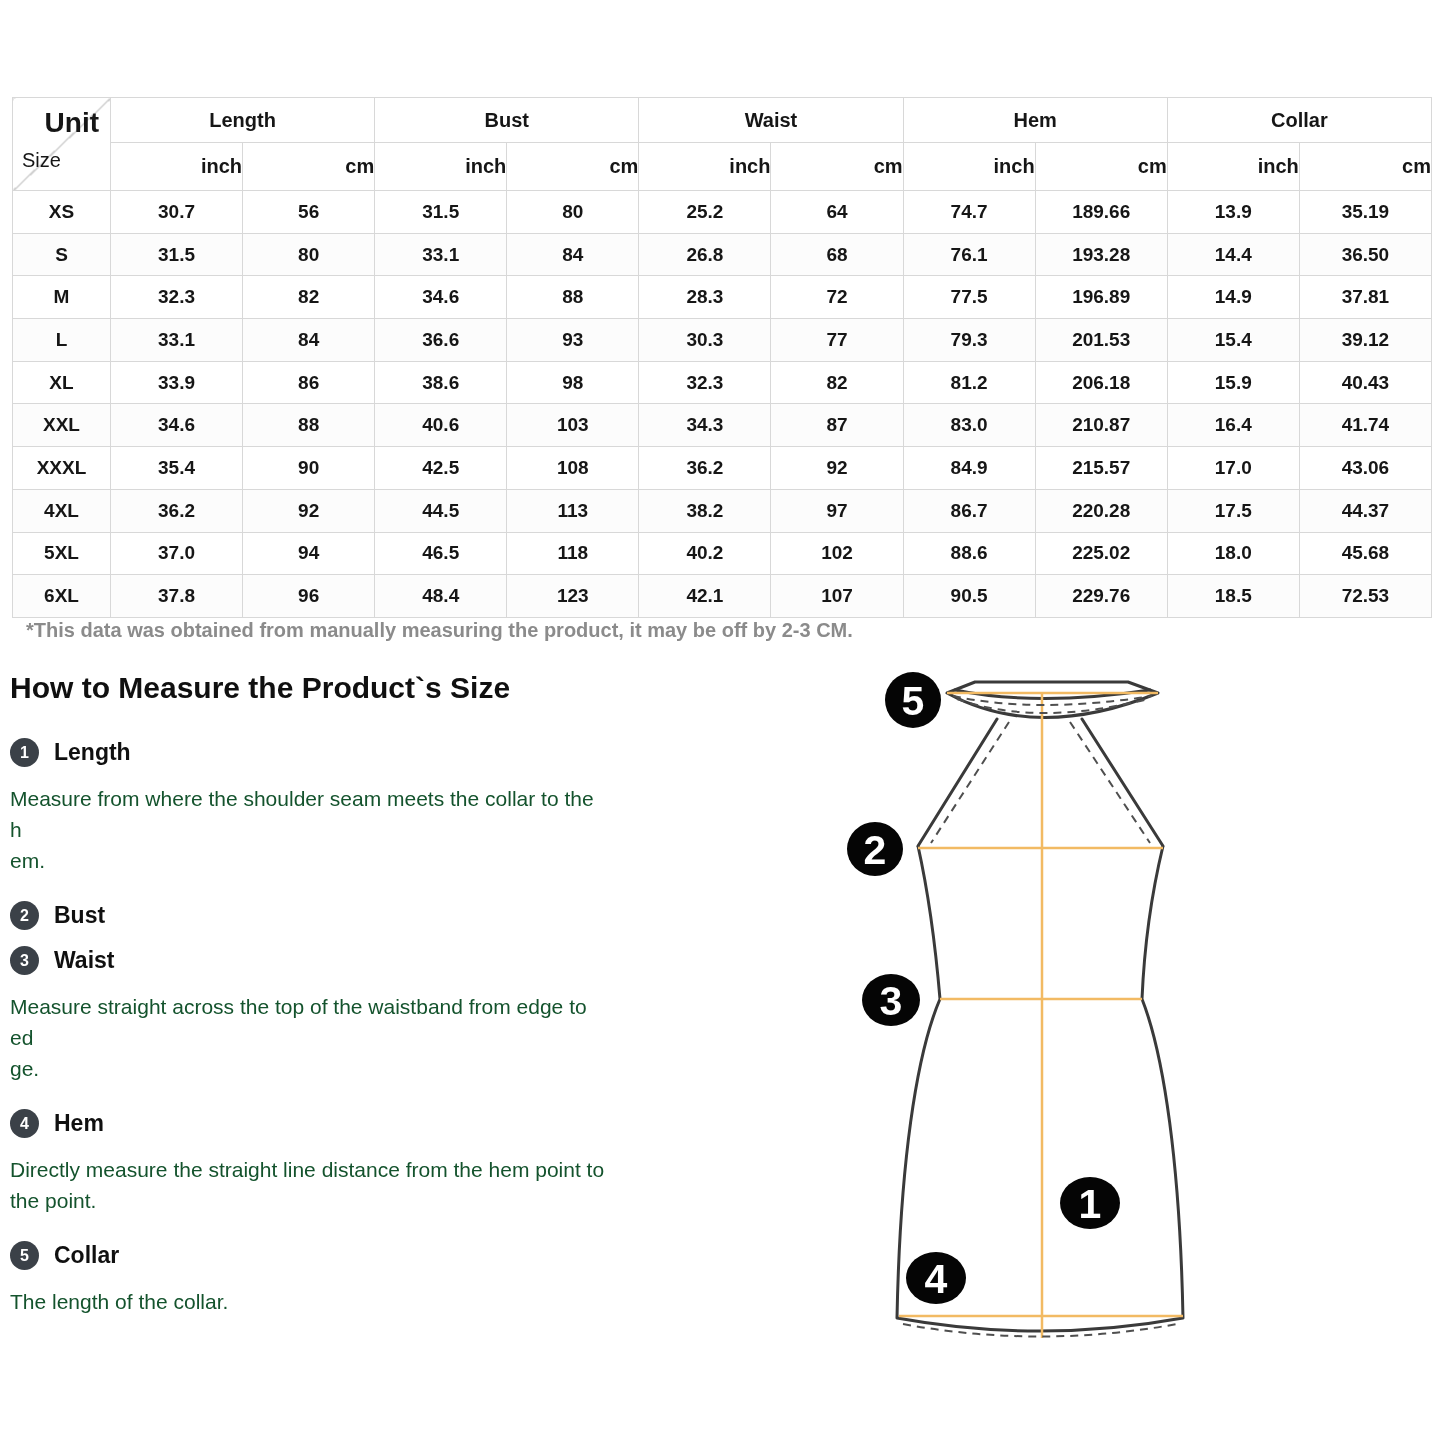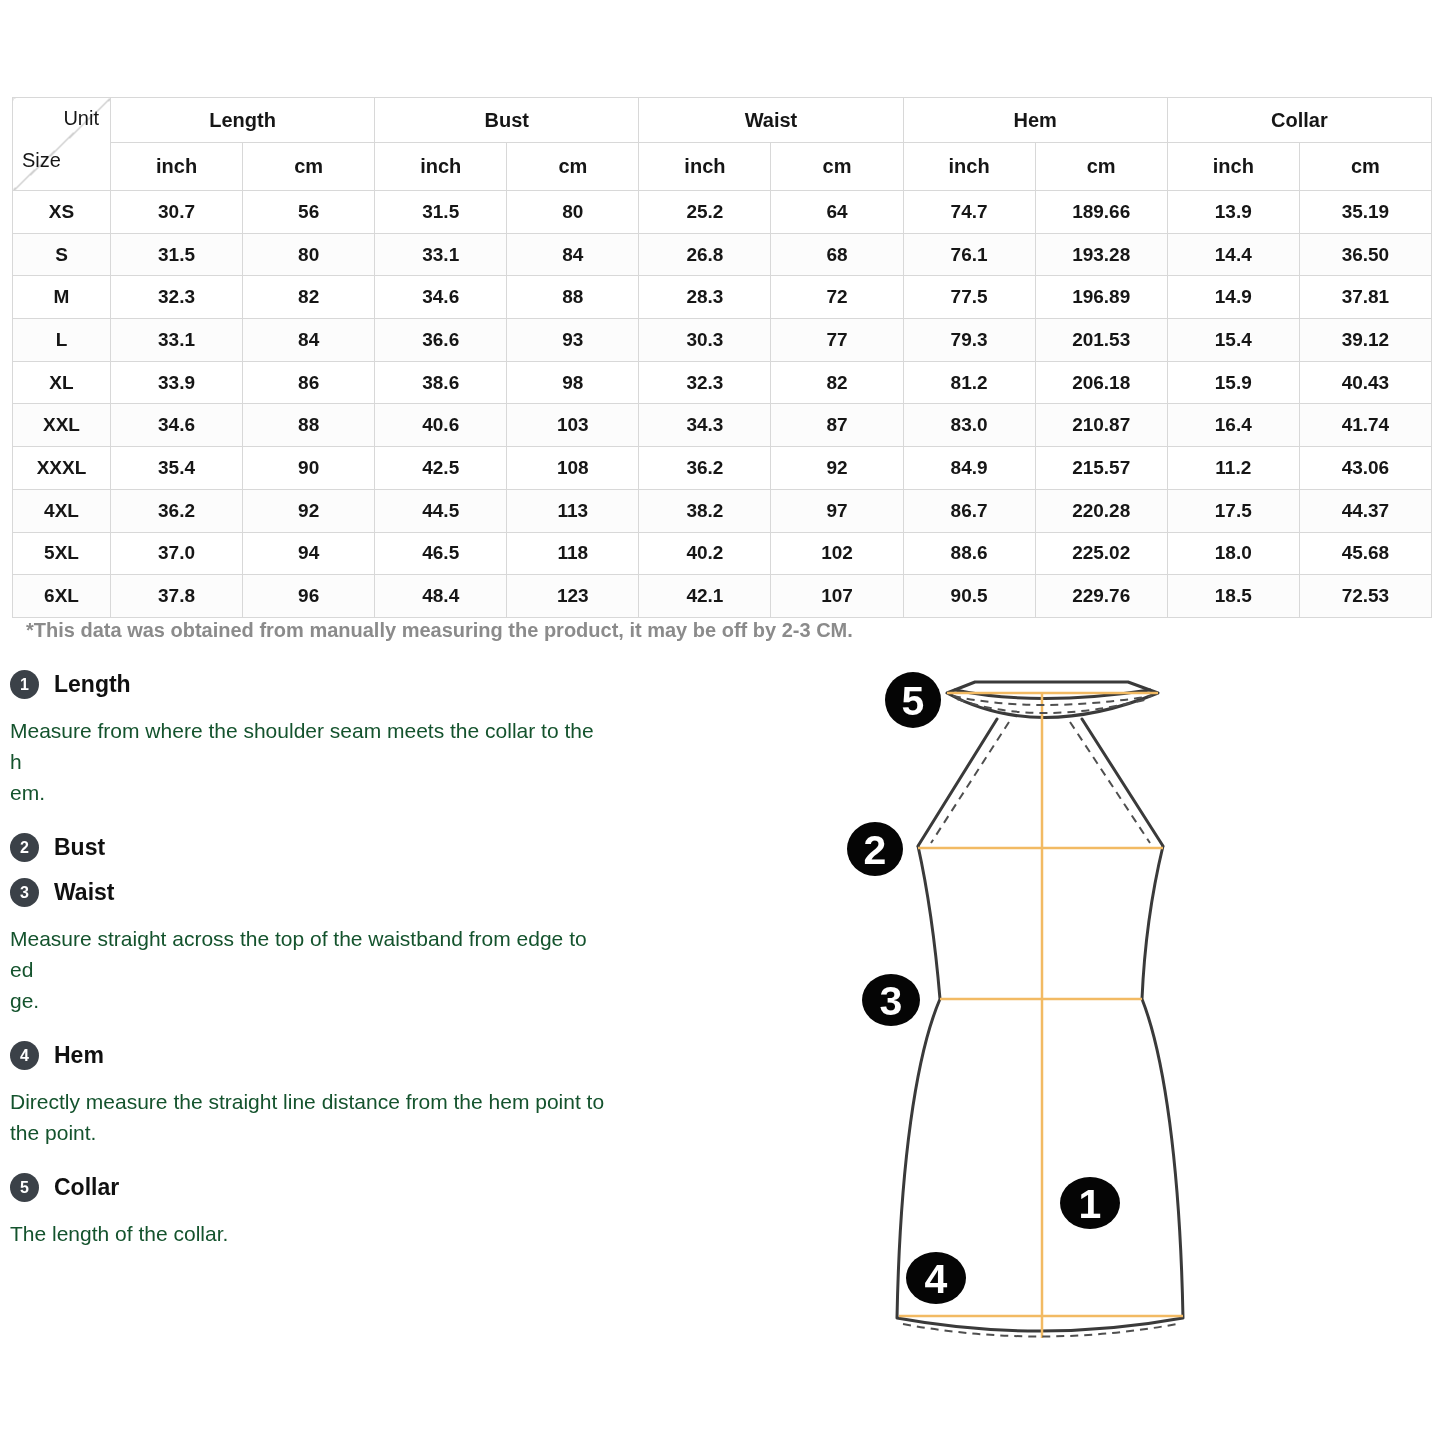--- a/index.html
+++ b/index.html
@@ -11,32 +11,32 @@
   
   .size-table{
     position:absolute;left:12px;top:97px;width:1420px;
     border-collapse:collapse;table-layout:fixed;background:#fff;
   }
   .size-table th,.size-table td{
     border:1px solid #d8d8d8;text-align:center;vertical-align:middle;
     color:#161616;font-weight:700;padding:0;overflow:hidden;
   }
   .size-table thead tr.group-row th{height:44px;font-size:20px;}
-  .size-table thead tr.unit-row th{height:47px;font-size:20px;}
+  .size-table thead tr.unit-row th{height:47px;font-size:20px;text-align:right;}
   .size-table tbody tr{height:42.7px;}
   .size-table tbody td{font-size:19px;}
   .size-table tbody tr:nth-child(even){background:#fcfcfc;}
 
   .corner-cell{
     position:relative;
     background:linear-gradient(to bottom right,
       transparent calc(50% - 0.8px), #cfcfcf calc(50% - 0.8px),
       #cfcfcf calc(50% + 0.8px), transparent calc(50% + 0.8px));
   }
-  .corner-top{position:absolute;top:9px;right:11px;font-size:20px;font-weight:400;}
+  .corner-top{position:absolute;top:9px;right:11px;font-size:28px;font-weight:700;}
   .corner-bottom{position:absolute;bottom:18px;left:9px;font-size:20px;font-weight:400;}
 
   .table-footnote{
     position:absolute;left:26px;top:617px;width:1100px;
     font-size:20px;line-height:26px;color:#8b8b8b;font-weight:700;
   }
 
   
   .guide{position:absolute;left:10px;top:670px;width:600px;}
   .guide-title{
@@ -182,21 +182,21 @@
       <tr>
         <td>XXXL</td>
         <td>35.4</td>
         <td>90</td>
         <td>42.5</td>
         <td>108</td>
         <td>36.2</td>
         <td>92</td>
         <td>84.9</td>
         <td>215.57</td>
-        <td>11.2</td>
+        <td>17.0</td>
         <td>43.06</td>
       </tr>
       <tr>
         <td>4XL</td>
         <td>36.2</td>
         <td>92</td>
         <td>44.5</td>
         <td>113</td>
         <td>38.2</td>
         <td>97</td>
@@ -230,20 +230,21 @@
         <td>229.76</td>
         <td>18.5</td>
         <td>72.53</td>
       </tr>
     </tbody>
 </table>
 
 <div class="table-footnote">*This data was obtained from manually measuring the product, it may be off by 2-3 CM.</div>
 
 <div class="guide">
+  <h1 class="guide-title">How to Measure the Product`s Size</h1>
   <div>
   <div class="guide-item">
     <div class="guide-item-header">
       <span class="num-badge">1</span>
       <span class="guide-label">Length</span>
     </div>
     <p class="guide-desc">Measure from where the shoulder seam meets the collar to the h
 em.</p>
   </div>
 

